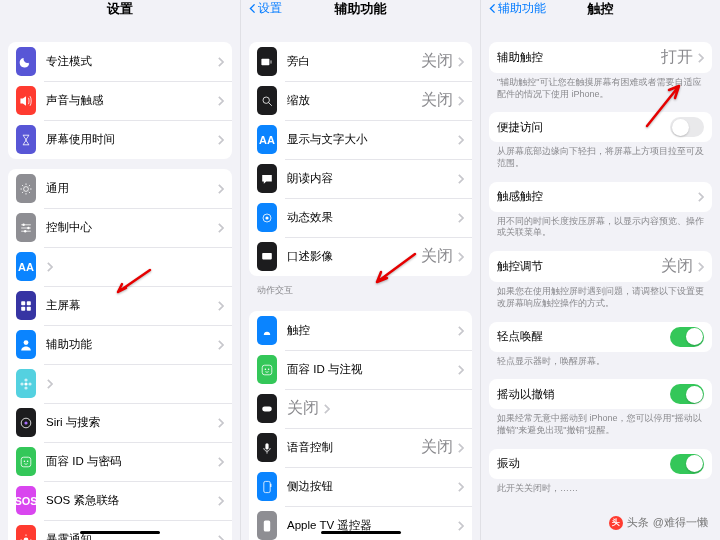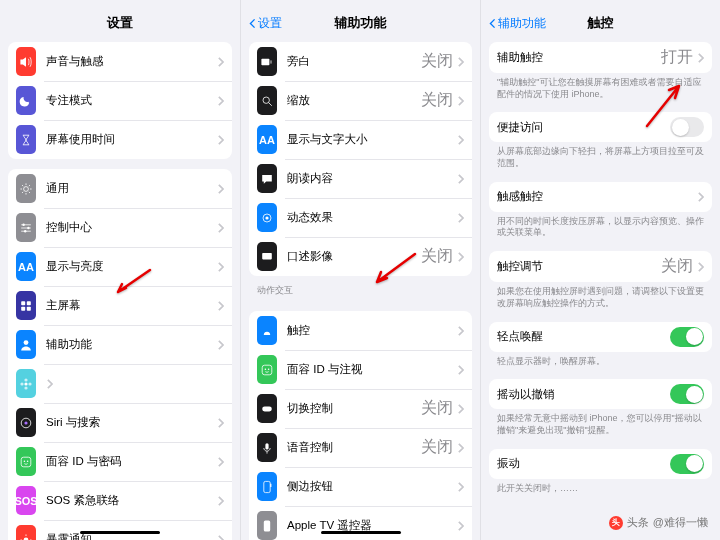--- a/index.html
+++ b/index.html
@@ -1,19 +1,19 @@
 <!DOCTYPE html>
 <html><head>
 <meta charset="utf-8">
 <style>
 *{margin:0;padding:0;box-sizing:border-box;font-family:-apple-system,"Helvetica Neue",sans-serif}
 body{background:#f2f2f7;width:720px;height:540px;display:flex;overflow:hidden}
 .col{width:240px;height:540px;background:#f2f2f7;display:flex;flex-direction:column;position:relative;overflow:hidden}
 .col+.col{border-left:1px solid #e0e0e5}
-.hbar{height:32px;display:flex;align-items:flex-end;justify-content:center;position:relative;font-size:13px;font-weight:600}
+.hbar{height:32px;display:flex;align-items:flex-start;justify-content:center;position:relative;font-size:13px;font-weight:600}
 .back{position:absolute;left:6px;display:flex;align-items:center;color:#007aff;font-size:12px;font-weight:400}
 .back svg{width:11px;height:11px}
 .scroll{flex:1;overflow-y:auto;padding:0 8px 20px}
 .grp{background:#fff;border-radius:8px;margin-top:10px;overflow:hidden}
 .sect{font-size:9px;color:#8a8a8e;padding:8px 8px 4px}
 .row{display:flex;align-items:center;min-height:30px;padding:5px 8px;position:relative}
 .row+.row::before{content:"";position:absolute;left:36px;right:0;top:0;height:0.5px;background:#e5e5ea}
 .ic{width:20px;height:29px;border-radius:5px;margin-right:10px;display:flex;align-items:center;justify-content:center;flex-shrink:0;color:#fff;font-size:11px;font-weight:700}
 .lab{flex:1;font-size:11.5px;color:#000}
 .val{font-size:16px;color:#8a8a8e;margin-right:4px}
@@ -33,38 +33,38 @@
 </head>
 <body>
 
 <div class="col">
  <div class="hbar">
       <span>设置</span>
     </div>
  <div class="scroll" id="c1">
       <div class="grp">
         <div class="row">
+          <div class="ic" style="background:#5856d6">
+            <svg width="16" height="16" viewBox="0 0 20 20">
+              <path d="M13 11a5 5 0 01-6-6 6 6 0 107 7c-.3 0-.7 0-1-1z" fill="#fff"></path>
+            </svg>
+          </div>
+          <div class="lab">专注模式</div>
+          <svg class="chev" viewBox="0 0 8 12">
+            <path d="M2 1 L7 6 L2 11"></path>
+          </svg>
+        </div>
+        <div class="row">
           <div class="ic" style="background:#ff3b30">
             <svg width="16" height="16" viewBox="0 0 20 20">
               <path d="M3 7h3l4-3v12l-4-3H3z" fill="#fff"></path>
               <path d="M13 6c1 1 1 7 0 8M15 4c2 2 2 10 0 12" stroke="#fff" fill="none"></path>
             </svg>
           </div>
           <div class="lab">声音与触感</div>
-          <svg class="chev" viewBox="0 0 8 12">
-            <path d="M2 1 L7 6 L2 11"></path>
-          </svg>
-        </div>
-        <div class="row">
-          <div class="ic" style="background:#5856d6">
-            <svg width="16" height="16" viewBox="0 0 20 20">
-              <path d="M13 11a5 5 0 01-6-6 6 6 0 107 7c-.3 0-.7 0-1-1z" fill="#fff"></path>
-            </svg>
-          </div>
-          <div class="lab">专注模式</div>
           <svg class="chev" viewBox="0 0 8 12">
             <path d="M2 1 L7 6 L2 11"></path>
           </svg>
         </div>
         <div class="row">
           <div class="ic" style="background:#5856d6">
             <svg width="16" height="16" viewBox="0 0 20 20">
               <path d="M6 4h8M6 16h8M7 4c0 3 3 4 3 6s-3 3-3 6M13 4c0 3-3 4-3 6s3 3 3 6" stroke="#fff" fill="none"></path>
             </svg>
           </div>
@@ -96,21 +96,20 @@
               <circle cx="9" cy="14" r="1.5" fill="#fff"></circle>
             </svg>
           </div>
           <div class="lab">控制中心</div>
           <svg class="chev" viewBox="0 0 8 12">
             <path d="M2 1 L7 6 L2 11"></path>
           </svg>
         </div>
         <div class="row">
           <div class="ic" style="background:#0a84ff">AA</div>
-          <div class="lab">显示与亮度</div>
           <svg class="chev" viewBox="0 0 8 12">
             <path d="M2 1 L7 6 L2 11"></path>
           </svg>
         </div>
         <div class="row">
           <div class="ic" style="background:#3634a3">
             <svg width="16" height="16" viewBox="0 0 20 20">
               <rect x="4" y="4" width="5" height="5" rx="1" fill="#fff"></rect>
               <rect x="11" y="4" width="5" height="5" rx="1" fill="#fff"></rect>
               <rect x="4" y="11" width="5" height="5" rx="1" fill="#fff"></rect>
@@ -319,21 +318,20 @@
           <svg class="chev" viewBox="0 0 8 12">
             <path d="M2 1 L7 6 L2 11"></path>
           </svg>
         </div>
         <div class="row">
           <div class="ic" style="background:#1c1c1e">
             <svg width="16" height="16" viewBox="0 0 20 20">
               <rect x="4" y="7" width="12" height="6" rx="3" fill="#fff"></rect>
             </svg>
           </div>
-          <div class="lab">切换控制</div>
           <div class="val">关闭</div>
           <svg class="chev" viewBox="0 0 8 12">
             <path d="M2 1 L7 6 L2 11"></path>
           </svg>
         </div>
         <div class="row">
           <div class="ic" style="background:#1c1c1e">
             <svg width="16" height="16" viewBox="0 0 20 20">
               <rect x="8" y="4" width="4" height="8" rx="2" fill="#fff"></rect>
               <path d="M6 10c0 2 2 4 4 4s4-2 4-4M10 14v3" stroke="#fff" fill="none"></path>

